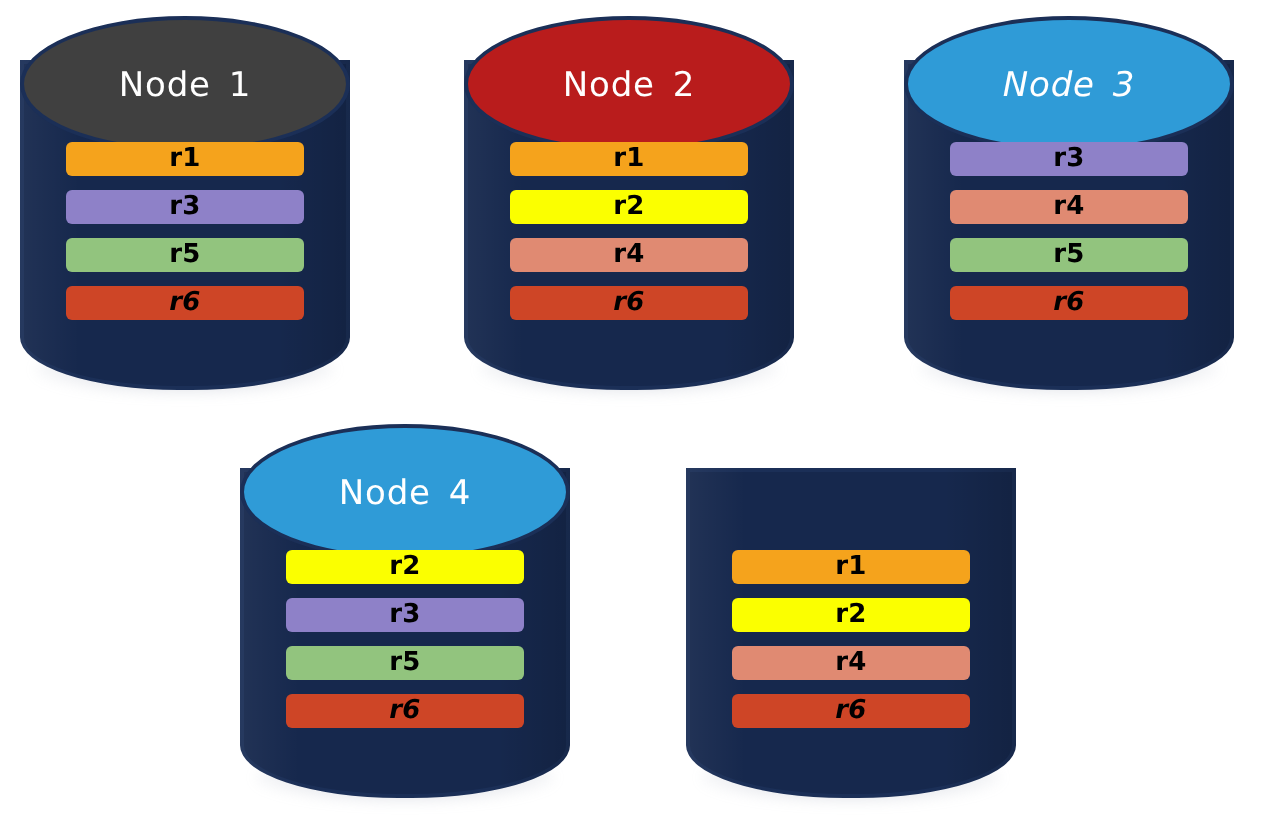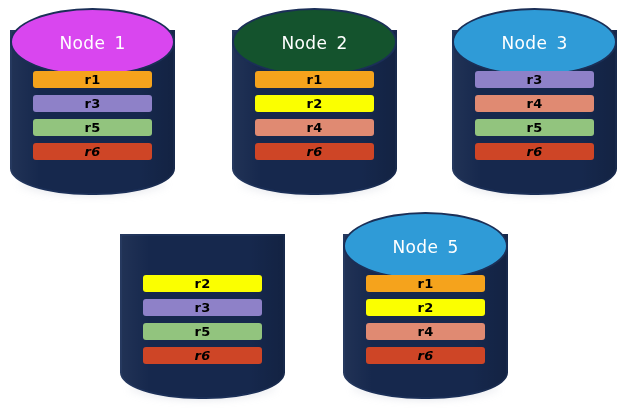--- a/index.html
+++ b/index.html
@@ -119,76 +119,76 @@
   .replica-bar:last-child { margin-bottom: 0; font-style: italic; }
 </style>
 </head>
 <body>
 
 <div id="diagram">
     <div class="node" style="left: 10px; top: 8px; width: 165px; height: 187px;">
       <div class="cyl-shadow"></div>
       <div class="cyl-body" style="background: rgb(22, 40, 77); border-color: rgb(27, 47, 87);"></div>
       <div class="cyl-body-sheen"></div>
-      <div class="cyl-top" style="background: #d946ef; border-color: rgb(27, 47, 87);">
+      <div class="cyl-top" style="background: #404040; border-color: rgb(27, 47, 87);">
         <div class="node-label" style="color: rgb(255, 255, 255);"><span>Node</span><span class="num">1</span></div>
       </div>
       <div class="replica-stack" style="top: 63px;">
         <div class="replica-bar" style="background: rgb(245, 163, 28); width: 119px;">r1</div>
         <div class="replica-bar" style="background: rgb(142, 129, 200); width: 119px;">r3</div>
         <div class="replica-bar" style="background: rgb(146, 196, 126); width: 119px;">r5</div>
         <div class="replica-bar" style="background: rgb(206, 69, 38); width: 119px;">r6</div>
       </div>
     </div>
     <div class="node" style="left: 232px; top: 8px; width: 165px; height: 187px;">
       <div class="cyl-shadow"></div>
       <div class="cyl-body" style="background: rgb(22, 40, 77); border-color: rgb(27, 47, 87);"></div>
       <div class="cyl-body-sheen"></div>
-      <div class="cyl-top" style="background: #14532d; border-color: rgb(27, 47, 87);">
+      <div class="cyl-top" style="background: #b91c1c; border-color: rgb(27, 47, 87);">
         <div class="node-label" style="color: rgb(255, 255, 255);"><span>Node</span><span class="num">2</span></div>
       </div>
       <div class="replica-stack" style="top: 63px;">
         <div class="replica-bar" style="background: rgb(245, 163, 28); width: 119px;">r1</div>
         <div class="replica-bar" style="background: rgb(251, 255, 0); width: 119px;">r2</div>
         <div class="replica-bar" style="background: rgb(224, 138, 114); width: 119px;">r4</div>
         <div class="replica-bar" style="background: rgb(206, 69, 38); width: 119px;">r6</div>
       </div>
     </div>
     <div class="node" style="left: 452px; top: 8px; width: 165px; height: 187px;">
       <div class="cyl-shadow"></div>
       <div class="cyl-body" style="background: rgb(22, 40, 77); border-color: rgb(27, 47, 87);"></div>
       <div class="cyl-body-sheen"></div>
-      <div class="cyl-top" style="background: rgb(47, 155, 215); border-color: rgb(27, 47, 87);">
+      <div class="cyl-top" style="background: rgb(47, 155, 215); border-color: rgb(27, 47, 87); font-style: italic;">
         <div class="node-label" style="color: rgb(255, 255, 255);"><span>Node</span><span class="num">3</span></div>
       </div>
       <div class="replica-stack" style="top: 63px;">
         <div class="replica-bar" style="background: rgb(142, 129, 200); width: 119px;">r3</div>
         <div class="replica-bar" style="background: rgb(224, 138, 114); width: 119px;">r4</div>
         <div class="replica-bar" style="background: rgb(146, 196, 126); width: 119px;">r5</div>
         <div class="replica-bar" style="background: rgb(206, 69, 38); width: 119px;">r6</div>
       </div>
     </div>
     <div class="node" style="left: 120px; top: 212px; width: 165px; height: 187px;">
       <div class="cyl-shadow"></div>
       <div class="cyl-body" style="background: rgb(22, 40, 77); border-color: rgb(27, 47, 87);"></div>
       <div class="cyl-body-sheen"></div>
+      <div class="cyl-top" style="background: rgb(47, 155, 215); border-color: rgb(27, 47, 87);">
+        <div class="node-label" style="color: rgb(255, 255, 255);"><span>Node</span><span class="num">4</span></div>
+      </div>
       <div class="replica-stack" style="top: 63px;">
         <div class="replica-bar" style="background: rgb(251, 255, 0); width: 119px;">r2</div>
         <div class="replica-bar" style="background: rgb(142, 129, 200); width: 119px;">r3</div>
         <div class="replica-bar" style="background: rgb(146, 196, 126); width: 119px;">r5</div>
         <div class="replica-bar" style="background: rgb(206, 69, 38); width: 119px;">r6</div>
       </div>
     </div>
     <div class="node" style="left: 343px; top: 212px; width: 165px; height: 187px;">
       <div class="cyl-shadow"></div>
       <div class="cyl-body" style="background: rgb(22, 40, 77); border-color: rgb(27, 47, 87);"></div>
       <div class="cyl-body-sheen"></div>
-      <div class="cyl-top" style="background: rgb(47, 155, 215); border-color: rgb(27, 47, 87);">
-        <div class="node-label" style="color: rgb(255, 255, 255);"><span>Node</span><span class="num">5</span></div>
-      </div>
       <div class="replica-stack" style="top: 63px;">
         <div class="replica-bar" style="background: rgb(245, 163, 28); width: 119px;">r1</div>
         <div class="replica-bar" style="background: rgb(251, 255, 0); width: 119px;">r2</div>
         <div class="replica-bar" style="background: rgb(224, 138, 114); width: 119px;">r4</div>
         <div class="replica-bar" style="background: rgb(206, 69, 38); width: 119px;">r6</div>
       </div>
     </div>
   </div>
 
 </body></html>

